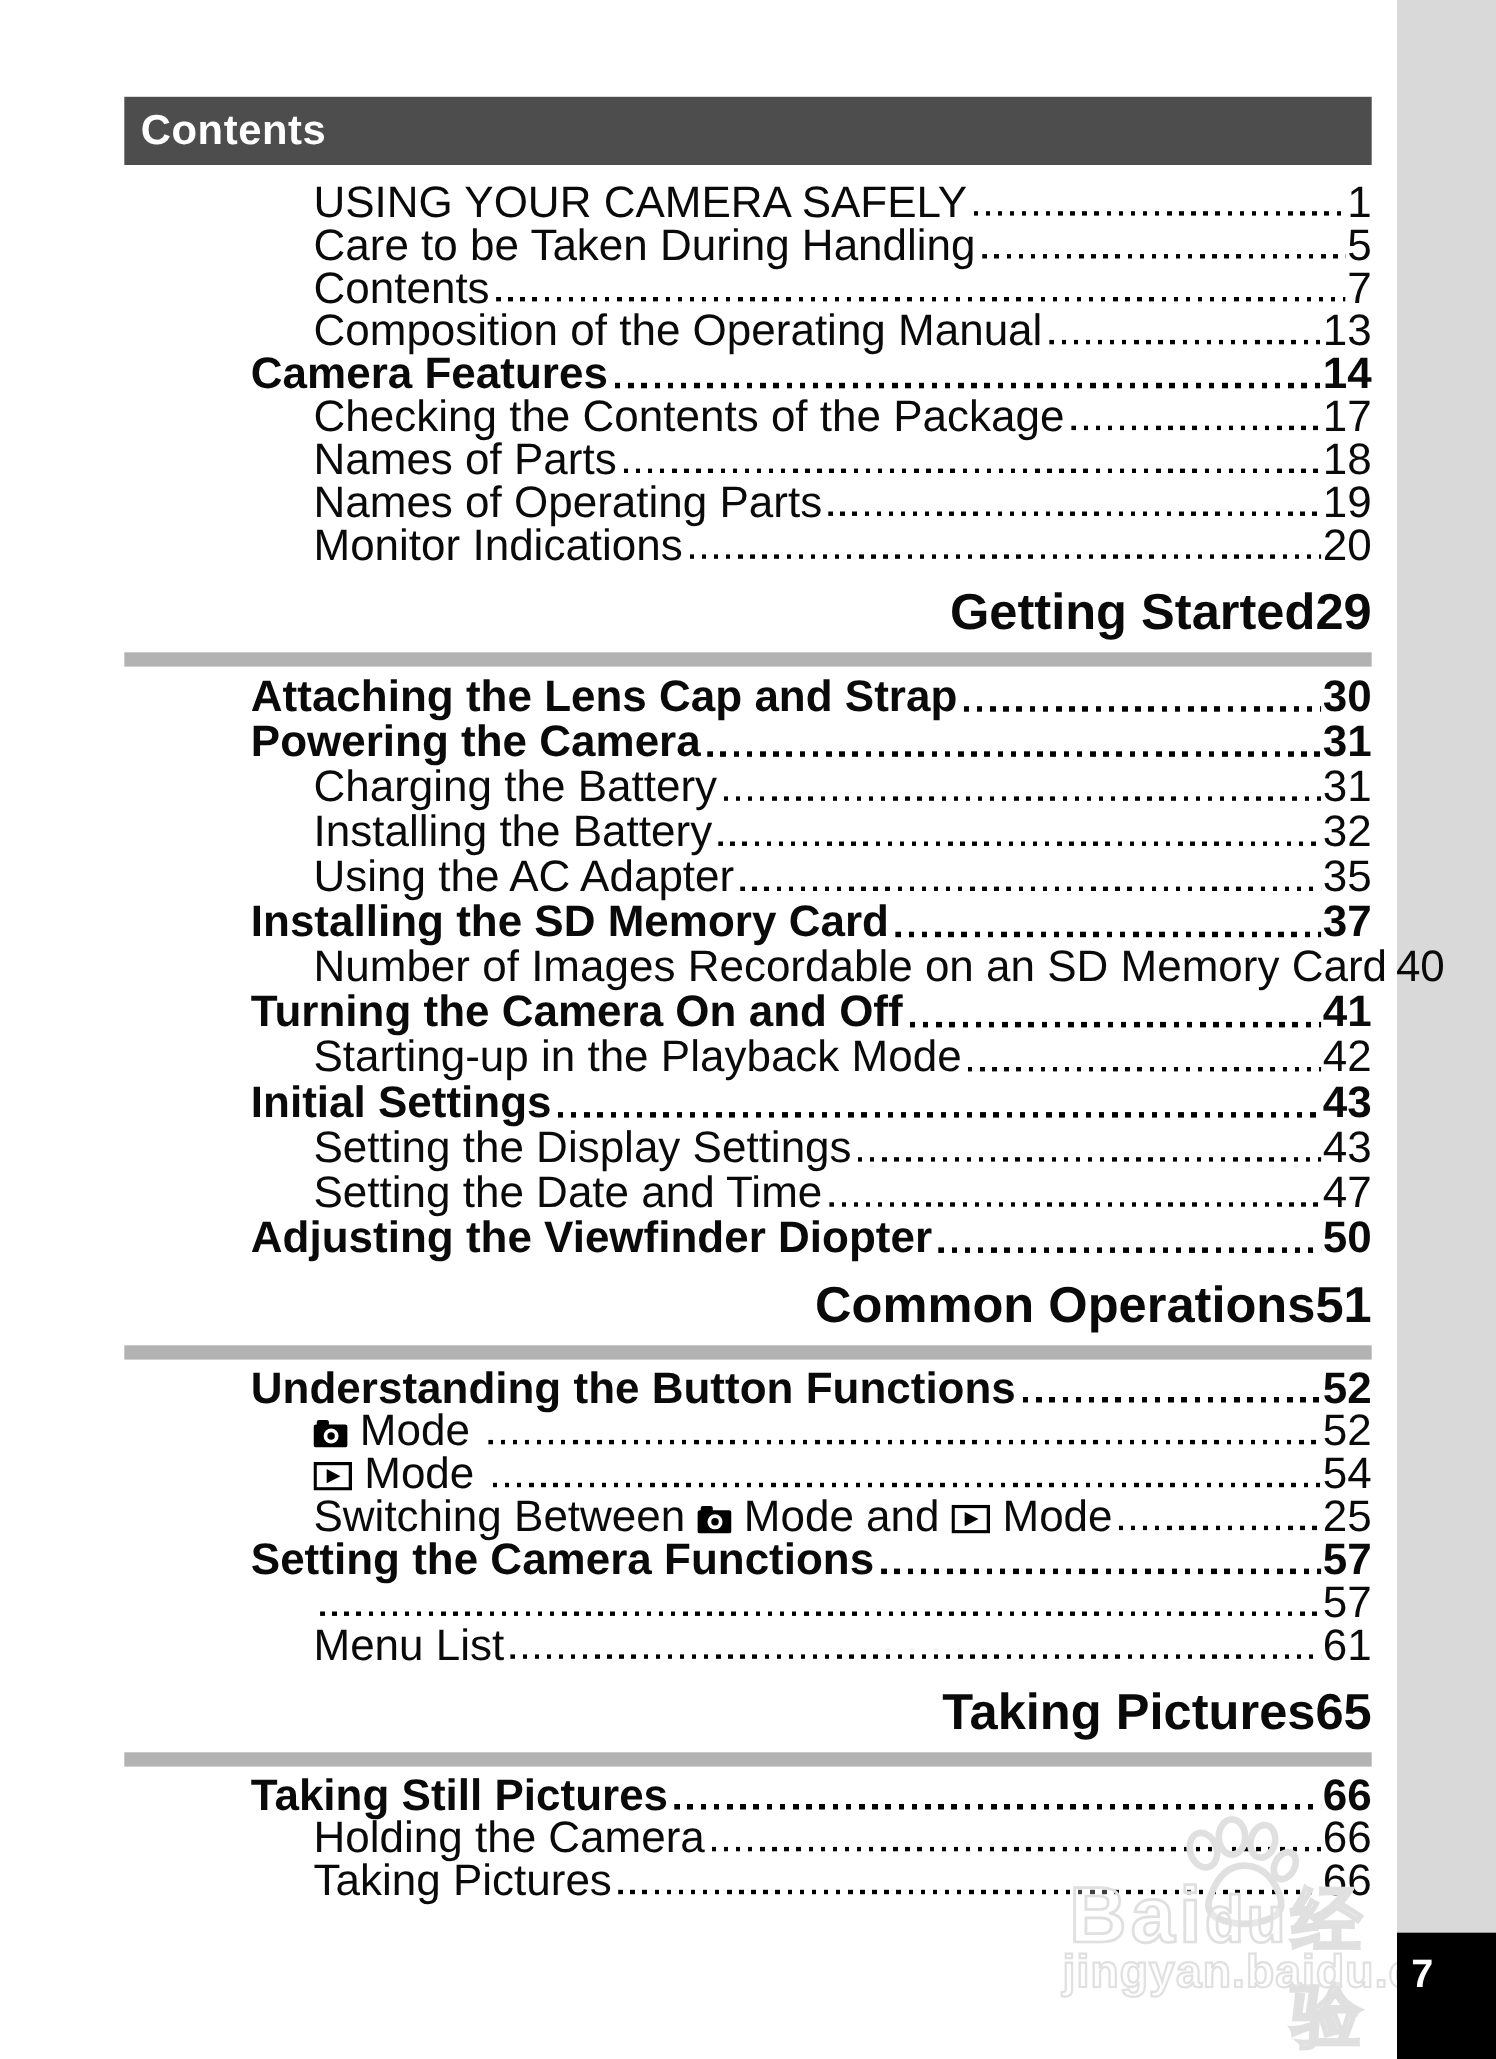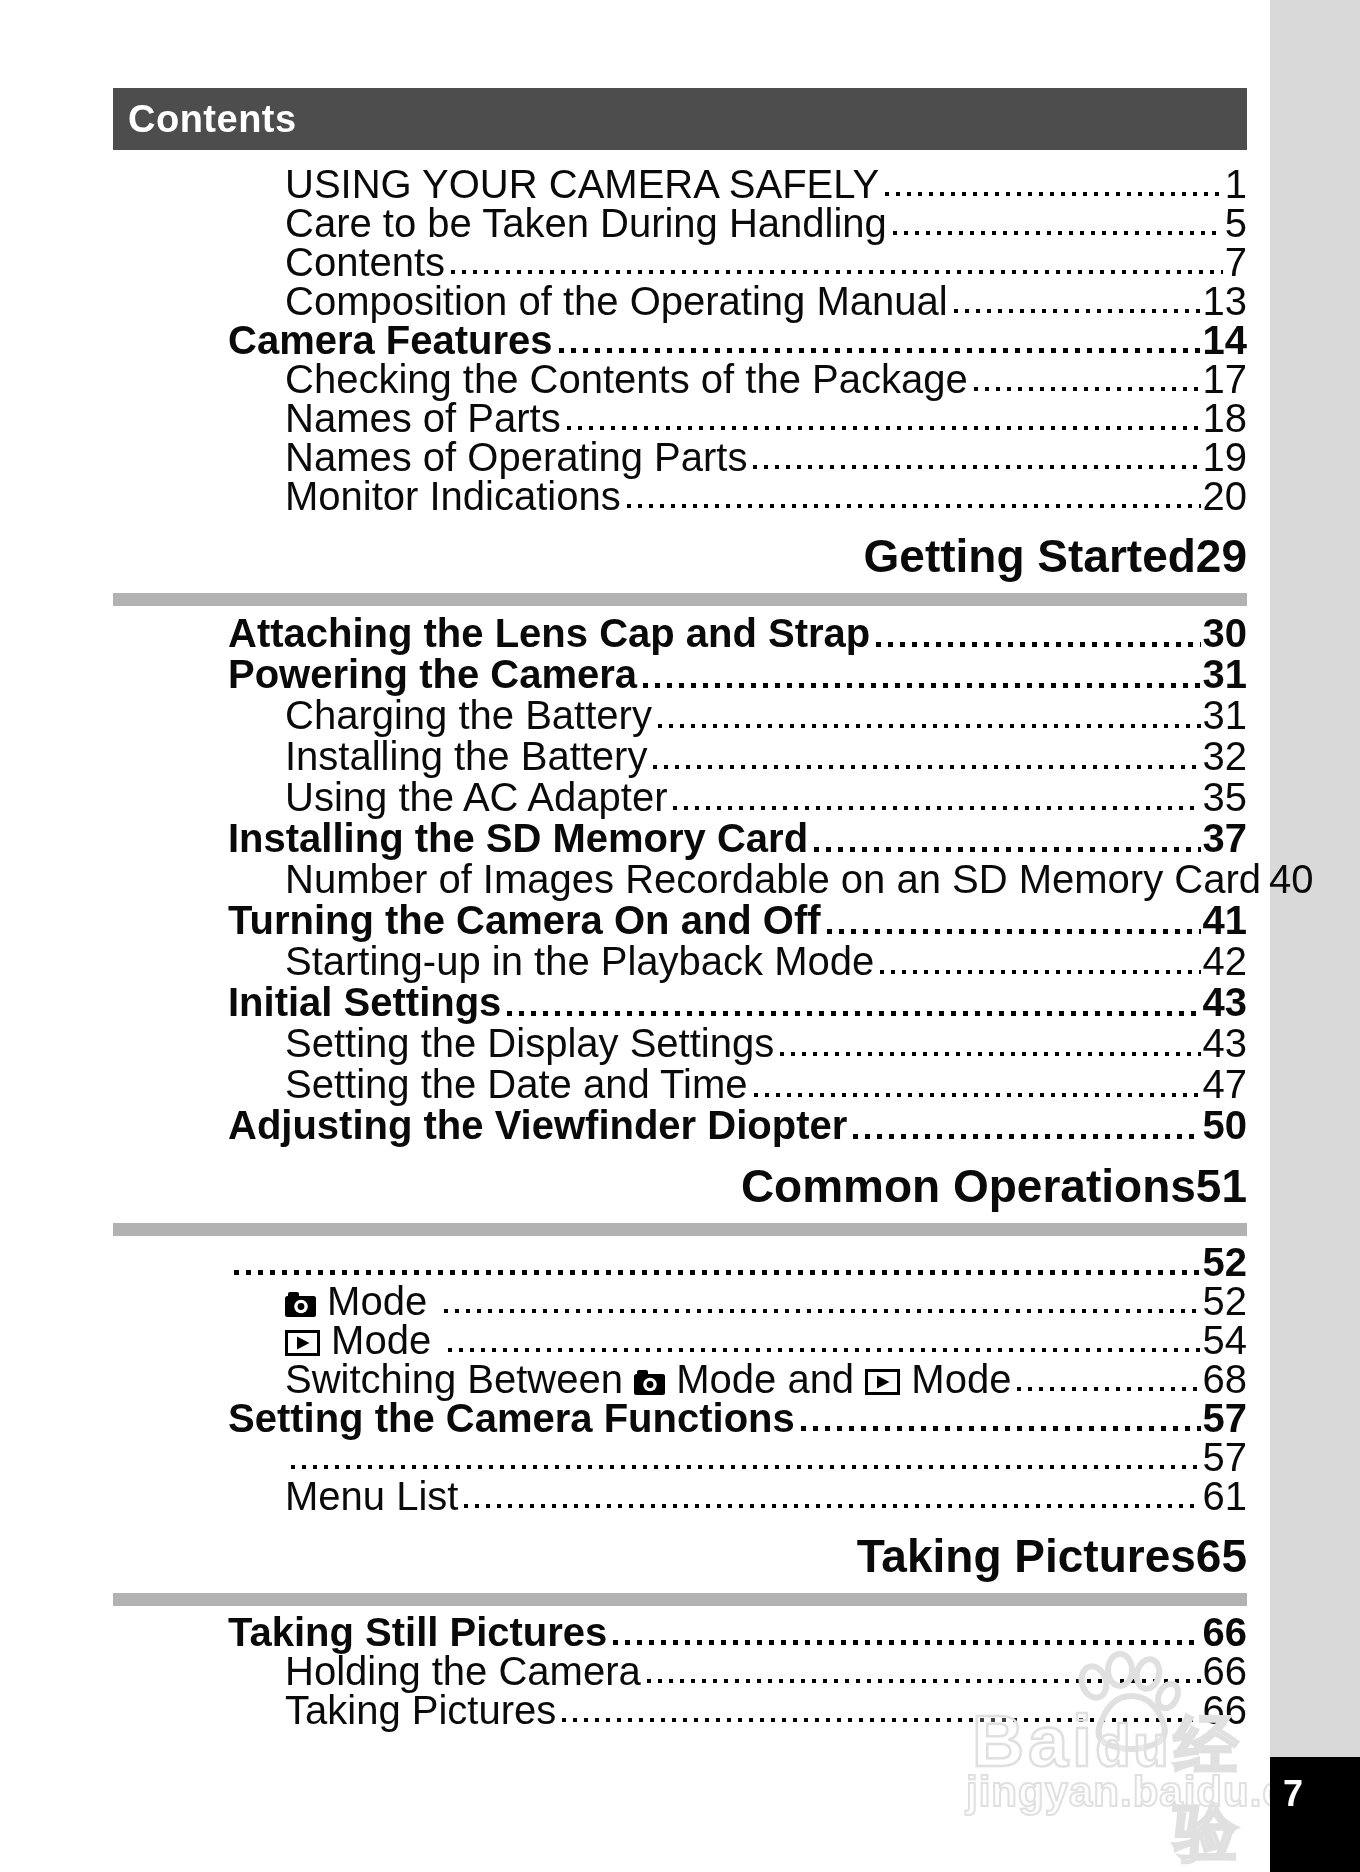--- a/index.html
+++ b/index.html
@@ -210,20 +210,21 @@
           </div>
         </div>
         <div class="section">
           <div class="chapter">
             <span>Common Operations</span>
             <span>51</span>
           </div>
           <div class="section-bar"></div>
           <div class="entries">
             <div class="toc-entry level1">
+              <span class="lbl">Understanding the Button Functions</span>
               <div class="leader"></div>
               <span class="pnum">52</span>
             </div>
             <div class="toc-entry level2">
               <span class="lbl">
                 <span class="icon"><svg width="31" height="26" viewBox="0 0 31 26">
                     <path fill="#000" d="M3 7 L3 3 Q3 1 5 1 L12 1 Q14 1 14 3 L14 7 Z"></path>
                     <rect fill="#000" x="0" y="5" width="31" height="21" rx="2.5"></rect>
                     <circle fill="#fff" cx="16" cy="15.5" r="6.8"></circle>
                     <circle fill="#000" cx="16" cy="15.5" r="3.4"></circle>
@@ -254,21 +255,21 @@
                     <circle fill="#000" cx="16" cy="15.5" r="3.4"></circle>
                   </svg></span>
                 <span style="white-space: pre;"> Mode and </span>
                 <span class="icon"><svg width="35" height="26" viewBox="0 0 35 26">
                     <rect x="1.5" y="1.5" width="32" height="23" fill="#fff" stroke="#000" stroke-width="3"></rect>
                     <polygon points="12,6.5 24.5,13 12,19.5" fill="#000"></polygon>
                   </svg></span>
                 <span style="white-space: pre;"> Mode</span>
               </span>
               <div class="leader"></div>
-              <span class="pnum">68</span>
+              <span class="pnum">25</span>
             </div>
             <div class="toc-entry level1">
               <span class="lbl">Setting the Camera Functions</span>
               <div class="leader"></div>
               <span class="pnum">57</span>
             </div>
             <div class="toc-entry level2">
               <div class="leader"></div>
               <span class="pnum">57</span>
             </div>

